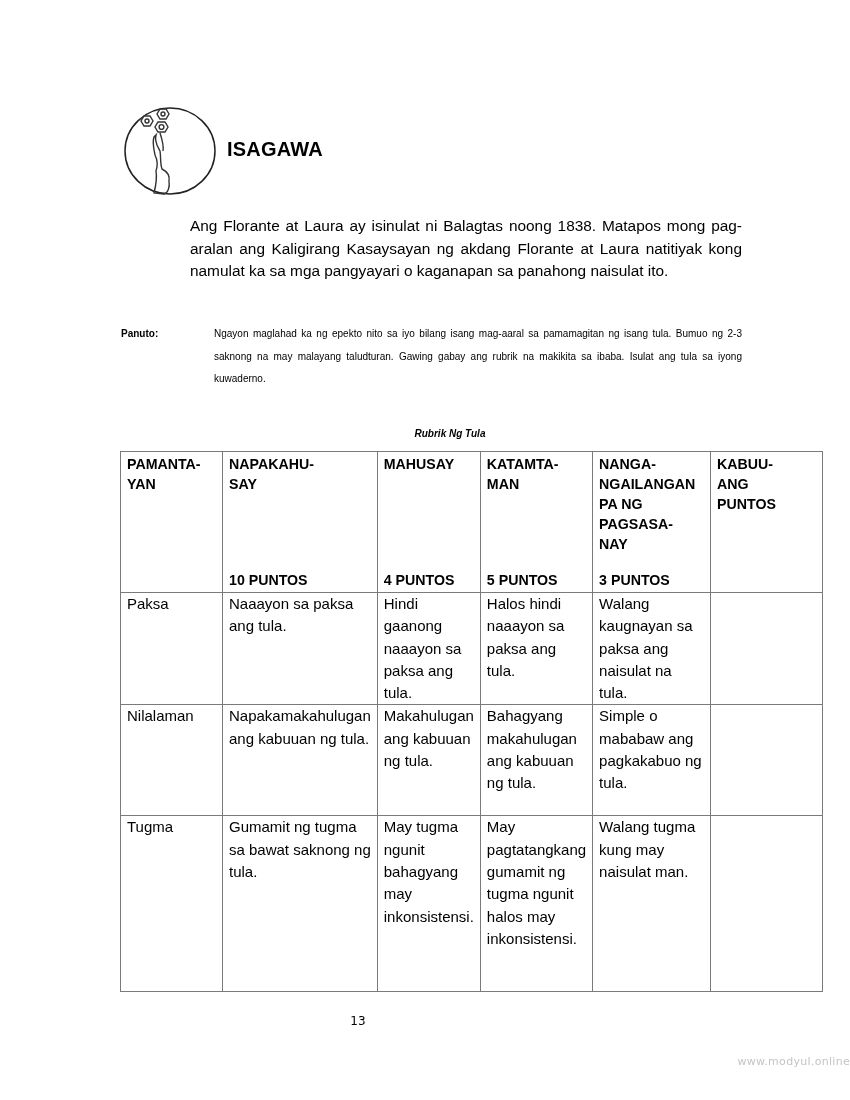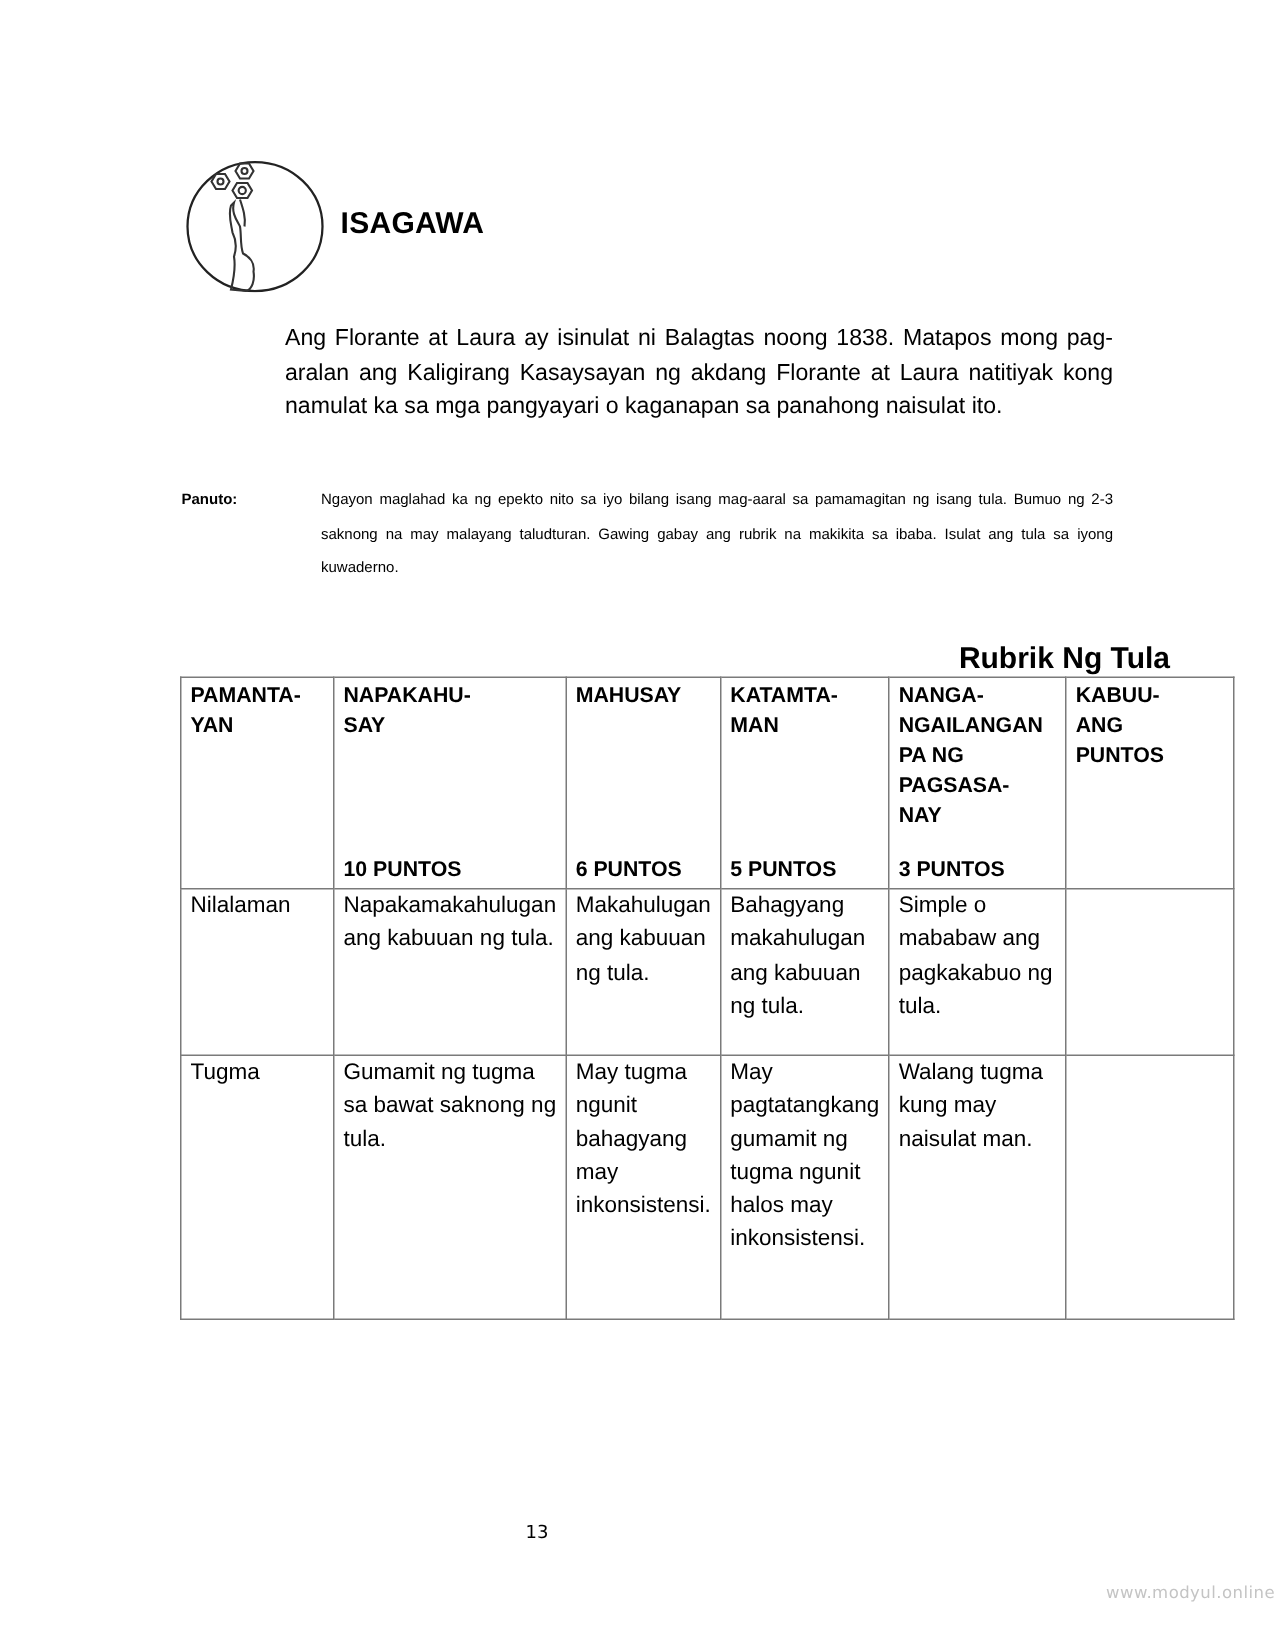--- a/index.html
+++ b/index.html
@@ -4,21 +4,21 @@
 <style>
   html, body { margin:0; padding:0; background:#ffffff; }
   body { width:850px; height:1100px; position:relative; overflow:hidden;
          font-family:"Liberation Sans", sans-serif; color:#000; }
   .icon-circle { position:absolute; left:124px; top:107px; width:92px; height:88px; }
   .section-title { position:absolute; left:227px; top:138px; font-size:20px; font-weight:bold; letter-spacing:0.2px; }
   .intro { position:absolute; left:190px; top:215px; width:552px; font-size:15.4px; line-height:22.5px; text-align:justify; }
   .panuto { position:absolute; left:121px; top:323px; width:621px; font-size:10px; line-height:22.5px; }
   .panuto-label { font-weight:bold; position:absolute; left:0; top:0; }
   .panuto-body { margin-left:93px; text-align:justify; }
-  .rubric-title { position:absolute; left:120px; width:660px; top:428px; text-align:right; font-size:20px; font-weight:bold; }
+  .rubric-title { position:absolute; left:120px; width:660px; top:428px; text-align:center; font-size:10px; font-weight:bold;font-style:italic; }
   table.rubric { position:absolute; left:120px; top:451px; border-collapse:collapse; font-size:15px; line-height:22.3px; }
   table.rubric td, table.rubric th { border:1.5px solid #7a7a7a; vertical-align:top; padding:0 6px; text-align:left; }
   table.rubric th { font-weight:bold; font-size:14.2px; line-height:20px; padding-top:2px; }
   .hdr-wrap { display:flex; flex-direction:column; justify-content:space-between; height:138px; }
   .hdr-pts { padding-bottom:2px; }
   .c0{width:89px;} .c1{width:103px;} .c2{width:89px;} .c3{width:97px;} .c4{width:105px;} .c5{width:99px;}
   tr.r-paksa td { height:111px; }
   tr.r-nilalaman td { height:110px; }
   tr.r-tugma td { height:175px; }
   .page-num { position:absolute; left:0; width:716px; top:1014px; text-align:center; font-size:12px; font-family:"DejaVu Sans", sans-serif; }
@@ -64,21 +64,21 @@
     <th class="c1">
           <div class="hdr-wrap">
             <div style="white-space:pre-line">NAPAKAHU-
 SAY</div>
             <div class="hdr-pts">10 PUNTOS</div>
           </div>
         </th>
     <th class="c2">
           <div class="hdr-wrap">
             <div style="white-space:pre-line">MAHUSAY</div>
-            <div class="hdr-pts">6 PUNTOS</div>
+            <div class="hdr-pts">4 PUNTOS</div>
           </div>
         </th>
     <th class="c3">
           <div class="hdr-wrap">
             <div style="white-space:pre-line">KATAMTA-
 MAN</div>
             <div class="hdr-pts">5 PUNTOS</div>
           </div>
         </th>
     <th class="c4">
@@ -93,20 +93,28 @@
         </th>
     <th class="c5">
           <div class="hdr-wrap">
             <div style="white-space:pre-line">KABUU-
 ANG
 PUNTOS</div>
             <div class="hdr-pts"></div>
           </div>
         </th>
   </tr>
+  <tr class="r-paksa">
+    <td>Paksa</td>
+    <td>Naaayon sa paksa ang tula.</td>
+    <td>Hindi gaanong naaayon sa paksa ang tula.</td>
+    <td>Halos hindi naaayon sa paksa ang tula.</td>
+    <td>Walang kaugnayan sa paksa ang naisulat na tula.</td>
+    <td></td>
+  </tr>
   <tr class="r-nilalaman">
     <td>Nilalaman</td>
     <td>Napakamakahulugan ang kabuuan ng tula.</td>
     <td>Makahulugan ang kabuuan ng tula.</td>
     <td>Bahagyang makahulugan ang kabuuan ng tula.</td>
     <td>Simple o mababaw ang pagkakabuo ng tula.</td>
     <td></td>
   </tr>
   <tr class="r-tugma">
     <td>Tugma</td>

